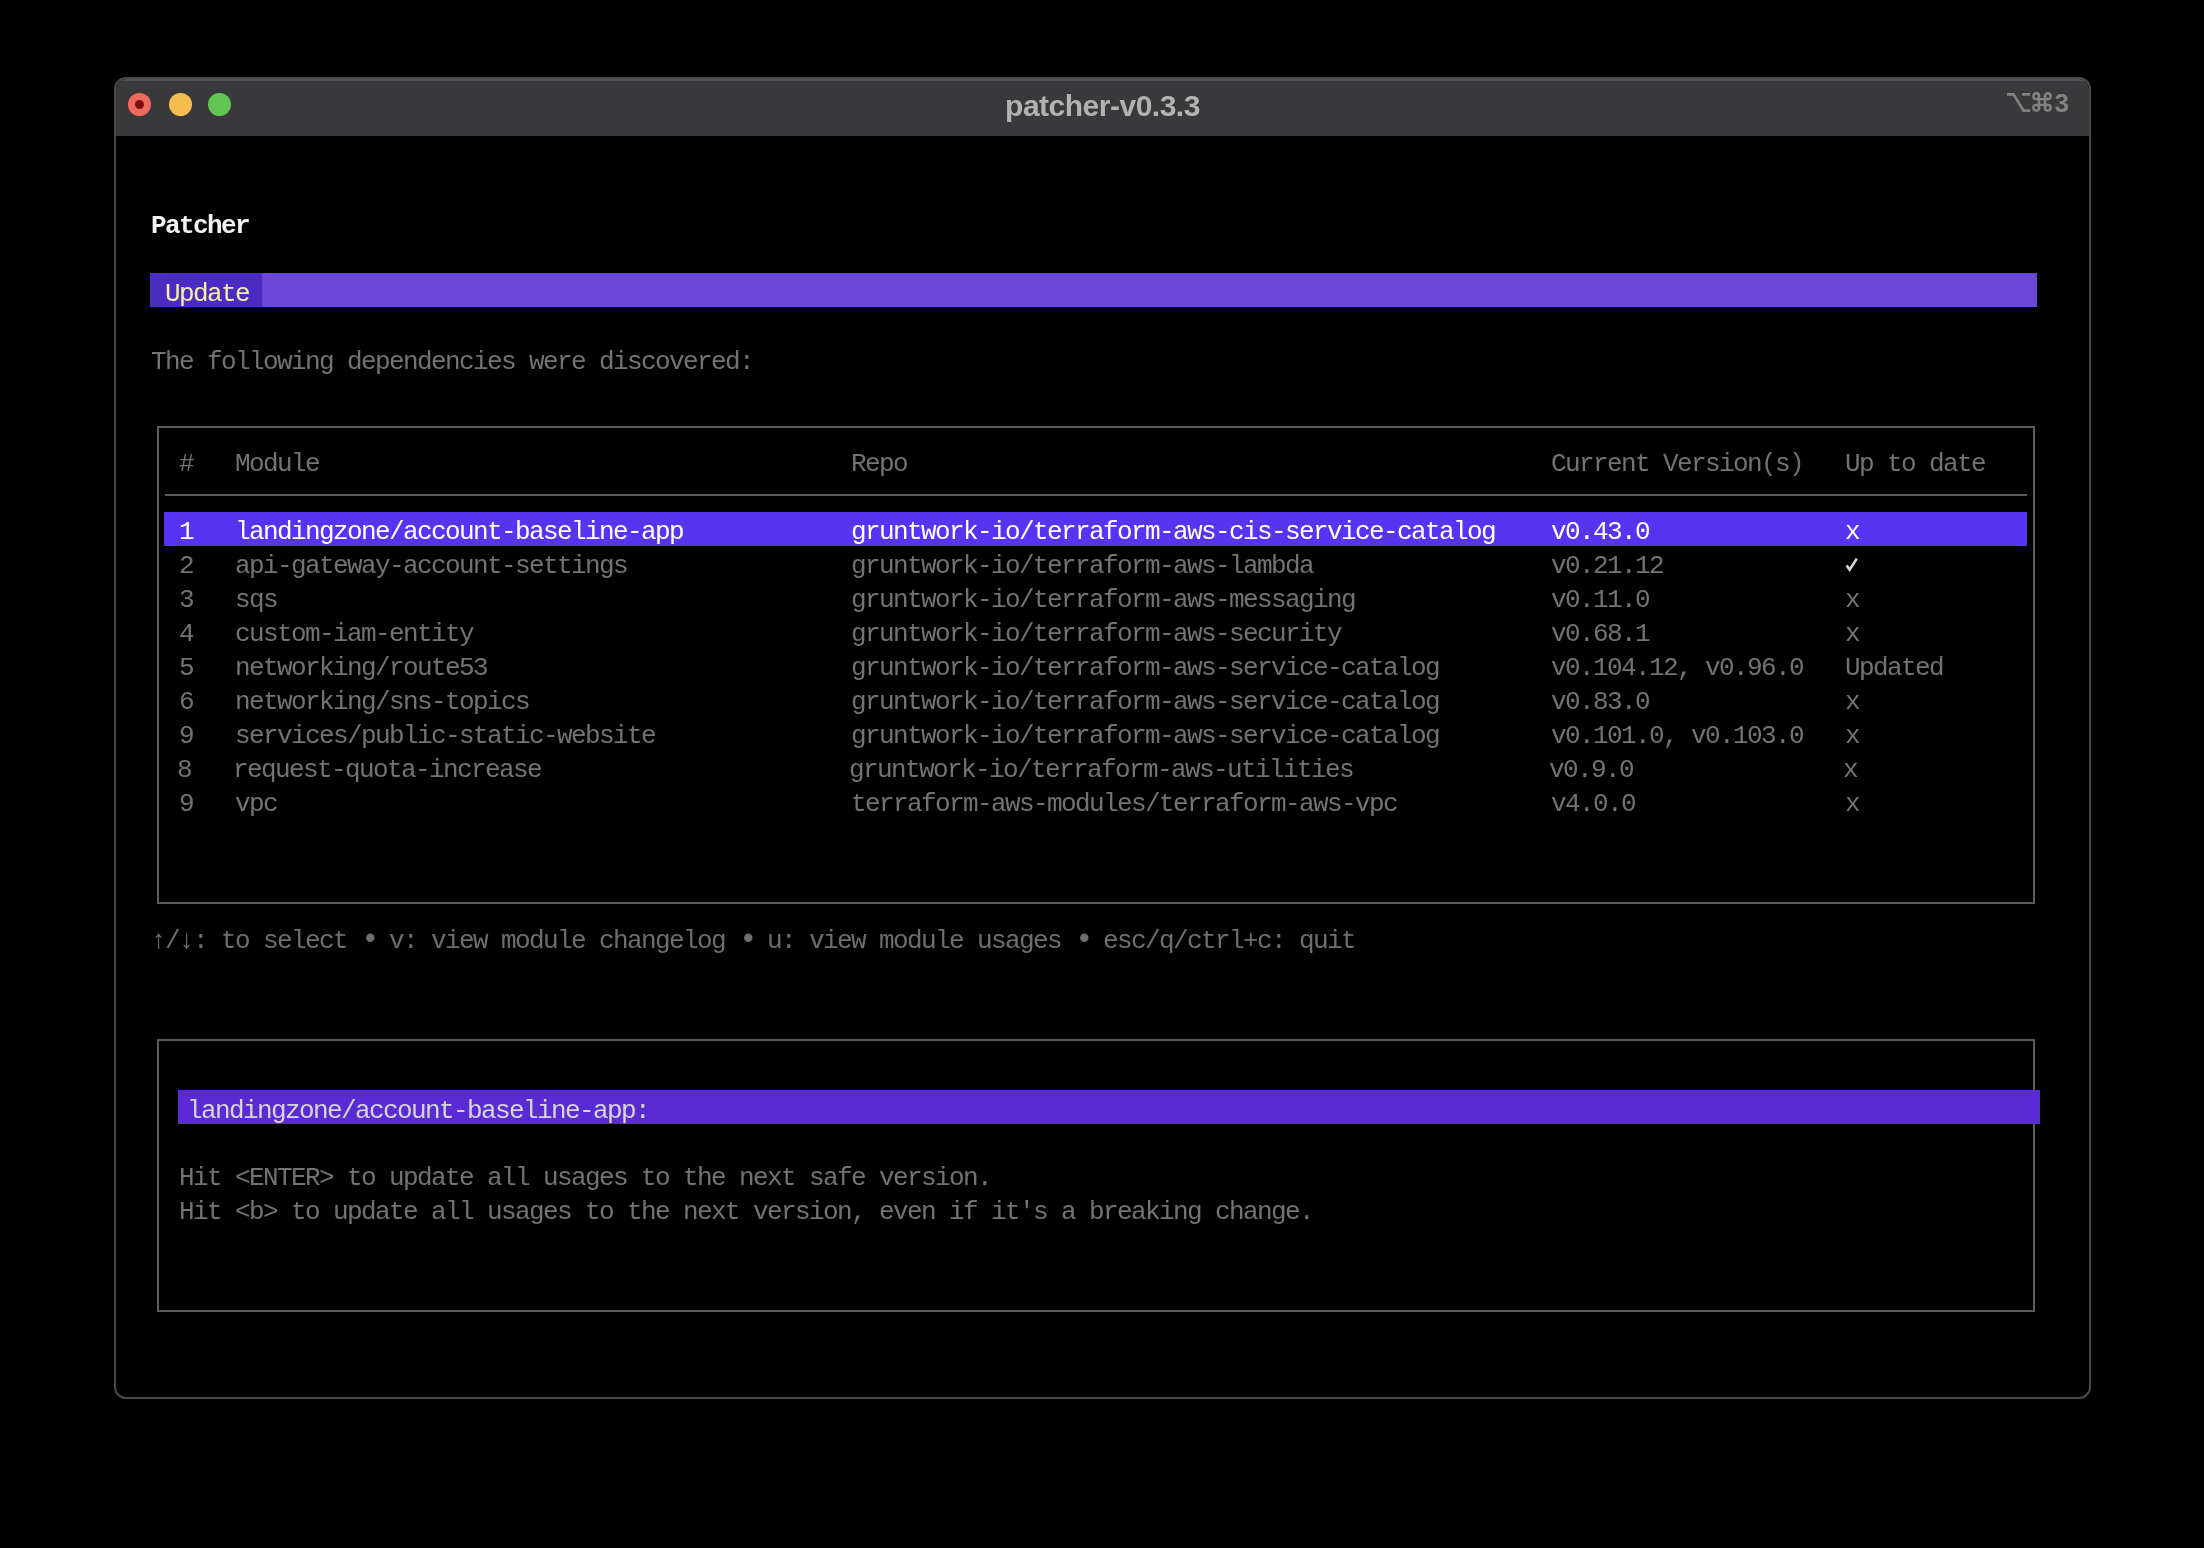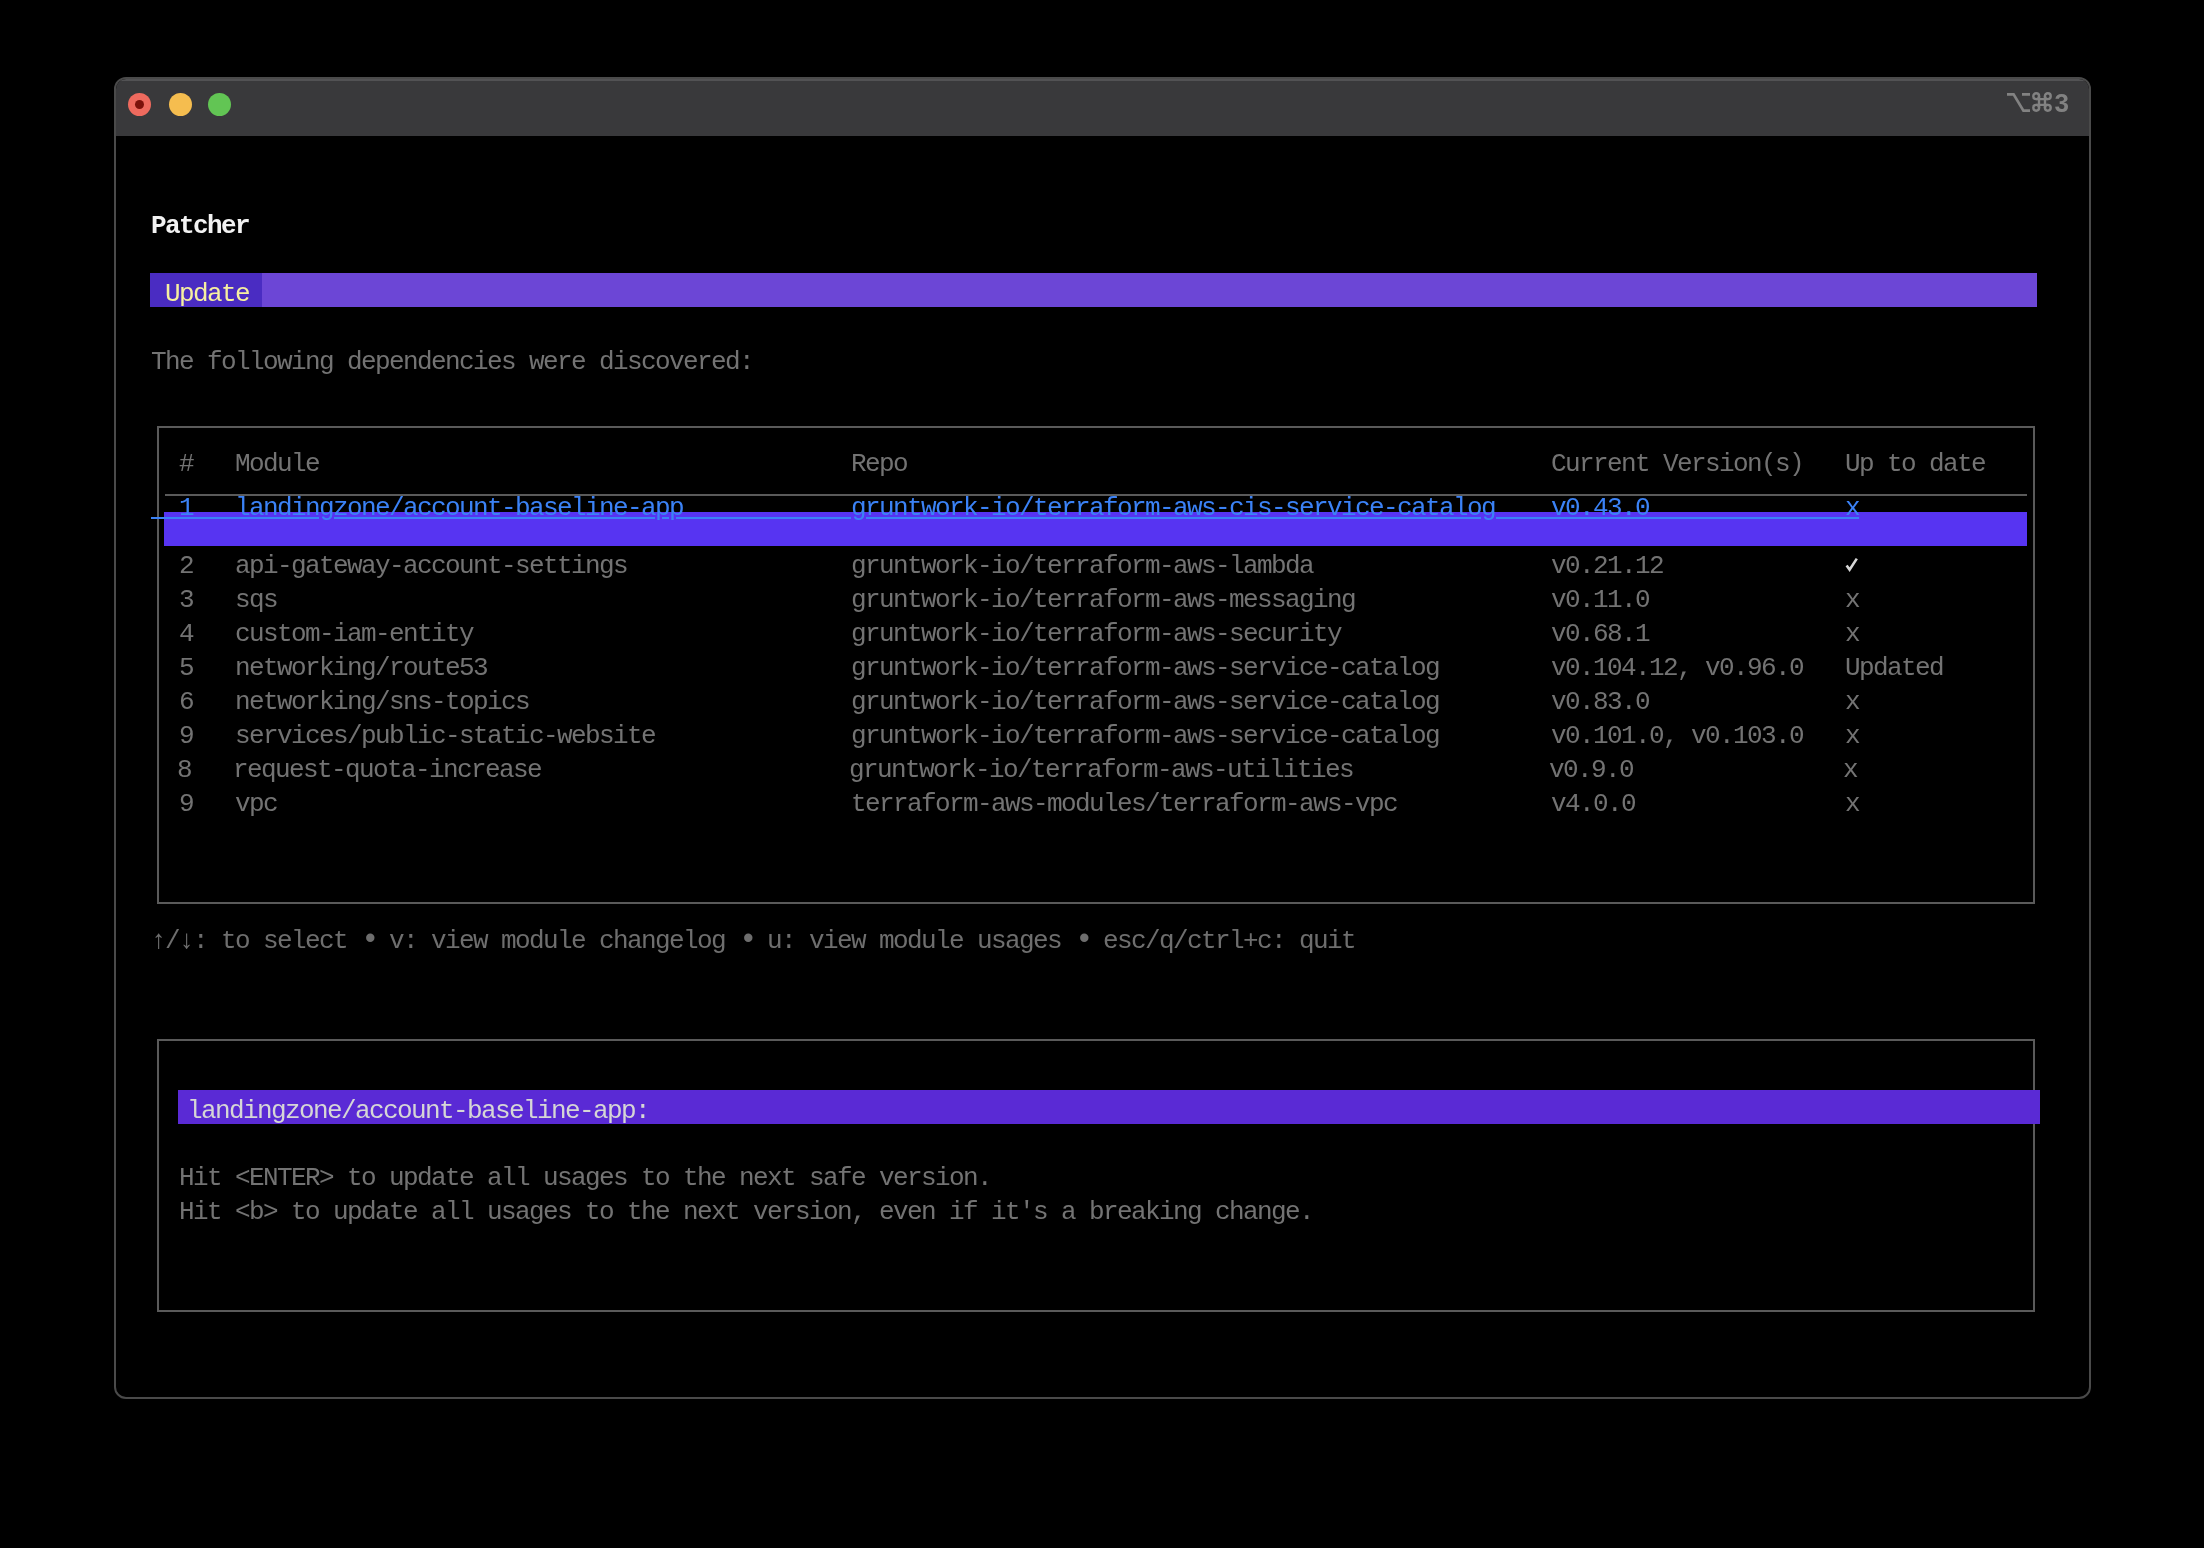--- a/index.html
+++ b/index.html
@@ -13,20 +13,21 @@
        font-family:"Liberation Sans",sans-serif;font-weight:bold;font-size:30px;letter-spacing:-0.5px;color:#b2b2b2;}
 .bx{position:absolute;box-sizing:border-box;border:2px solid #5a5a5a;}
 .bar{position:absolute;height:34px;}
 </style></head><body>
 <div class="win">
  <div class="tb"></div>
  <div class="dot" style="left:12px;background:#ee6a5e"></div>
  <div class="dot" style="left:53px;background:#f5bd4f"></div>
  <div class="dot" style="left:92px;background:#62c554"></div>
  <div style="position:absolute;left:19px;top:21px;width:9px;height:9px;border-radius:50%;background:#7c120b"></div>
+ <div class="title">patcher-v0.3.3</div>
  <svg style="position:absolute;left:1890px;top:13px" width="66" height="22" viewBox="0 0 66 22" fill="none">
    <path d="M1 2.3 H7.6 L17.4 18.7 H24 M16 2.3 H24" stroke="#828282" stroke-width="2.7"></path>
    <g stroke="#828282" stroke-width="2.4">
      <circle cx="30.2" cy="4.2" r="2.9"></circle>
         <circle cx="41.8" cy="4.2" r="2.9"></circle>
      <circle cx="30.2" cy="15.8" r="2.9"></circle>
         <circle cx="41.8" cy="15.8" r="2.9"></circle>
      <path d="M33 4.2 V15.8 M39 4.2 V15.8 M30.2 7.1 H41.8 M30.2 12.9 H41.8"></path>
    </g>
    <text x="48.5" y="20" font-family="Liberation Sans" font-weight="bold" font-size="26" fill="#828282">3</text>
@@ -34,21 +35,21 @@
 </div>
 <div class="m" style="left:151px;top:209px;font-weight:bold;color:#f2f2f2;">Patcher</div>
 <div class="bar" style="left:150px;top:273px;width:1887px;background:#6c46d6"></div>
 <div class="bar" style="left:150px;top:273px;width:112px;background:#4a2cc2"></div>
 <div class="m" style="left:151px;top:277px;color:#f6f0a0;"> Update</div>
 <div class="m" style="left:151px;top:345px;">The following dependencies were discovered:</div>
 <div class="bx" style="left:157px;top:426px;width:1878px;height:478px;"></div>
 <div class="m" style="left:151px;top:447px;">  #   Module                                      Repo                                              Current Version(s)   Up to date</div>
 <div style="position:absolute;left:165px;top:494px;width:1862px;height:2px;background:#5a5a5a"></div>
 <div class="bar" style="left:164px;top:512px;width:1863px;background:#5734f2"></div>
-<div class="m" style="left:151px;top:491px;color:#3b82f6;text-decoration:underline;">  1   landingzone/account-baseline-app            gruntwork-io/terraform-aws-cis-service-catalog    v0.43.0              x</div>
+<div class="m" style="left:151px;top:515px;color:#ffffff;">  1   landingzone/account-baseline-app            gruntwork-io/terraform-aws-cis-service-catalog    v0.43.0              x</div>
 <div class="m" style="left:151px;top:549px;">  2   api-gateway-account-settings                gruntwork-io/terraform-aws-lambda                 v0.21.12              </div>
 <div class="m" style="left:151px;top:583px;">  3   sqs                                         gruntwork-io/terraform-aws-messaging              v0.11.0              x</div>
 <div class="m" style="left:151px;top:617px;">  4   custom-iam-entity                           gruntwork-io/terraform-aws-security               v0.68.1              x</div>
 <div class="m" style="left:151px;top:651px;">  5   networking/route53                          gruntwork-io/terraform-aws-service-catalog        v0.104.12, v0.96.0   Updated</div>
 <div class="m" style="left:151px;top:685px;">  6   networking/sns-topics                       gruntwork-io/terraform-aws-service-catalog        v0.83.0              x</div>
 <div class="m" style="left:151px;top:719px;">  9   services/public-static-website              gruntwork-io/terraform-aws-service-catalog        v0.101.0, v0.103.0   x</div>
 <div class="m" style="left:149px;top:753px;">  8   request-quota-increase                      gruntwork-io/terraform-aws-utilities              v0.9.0               x</div>
 <div class="m" style="left:151px;top:787px;">  9   vpc                                         terraform-aws-modules/terraform-aws-vpc           v4.0.0               x</div>
 <svg style="position:absolute;left:1845px;top:557px" width="14" height="15" viewBox="0 0 14 15" fill="none">
     <path d="M1.6 8.5 L4.6 12.6 L11.8 1.6" stroke="#d6d6d6" stroke-width="2.6"></path>

